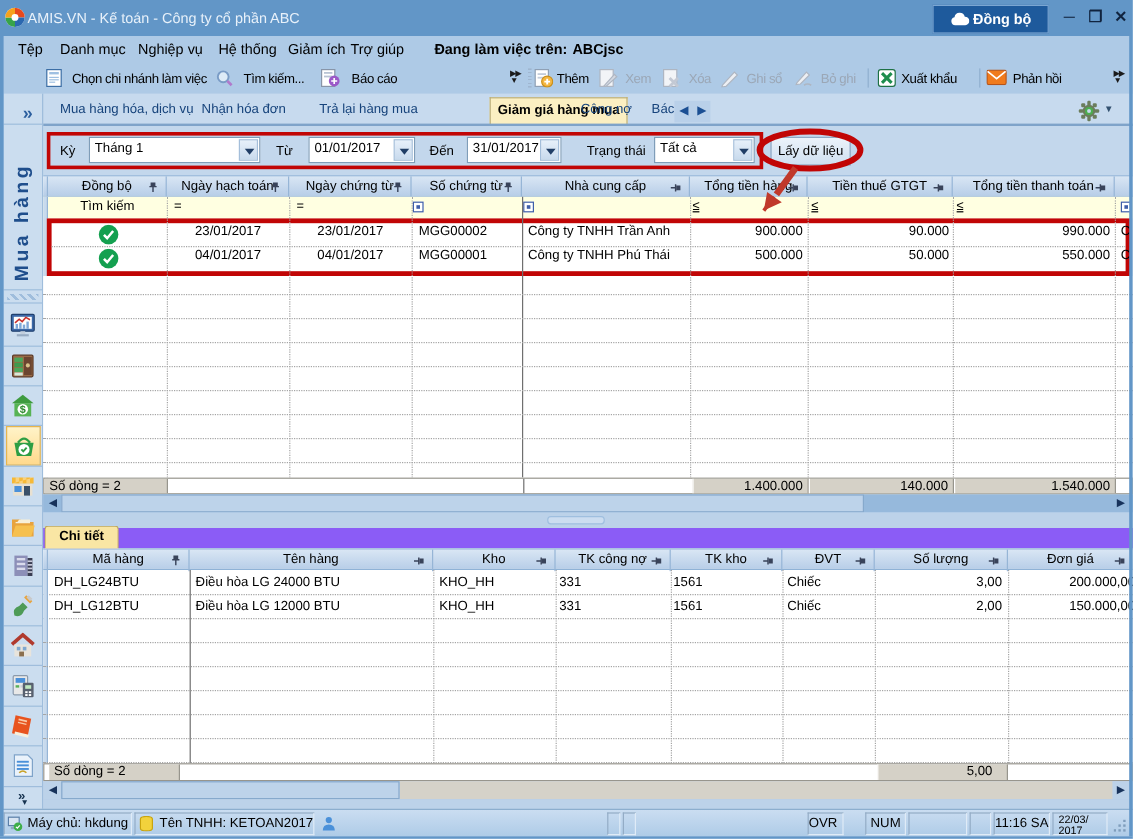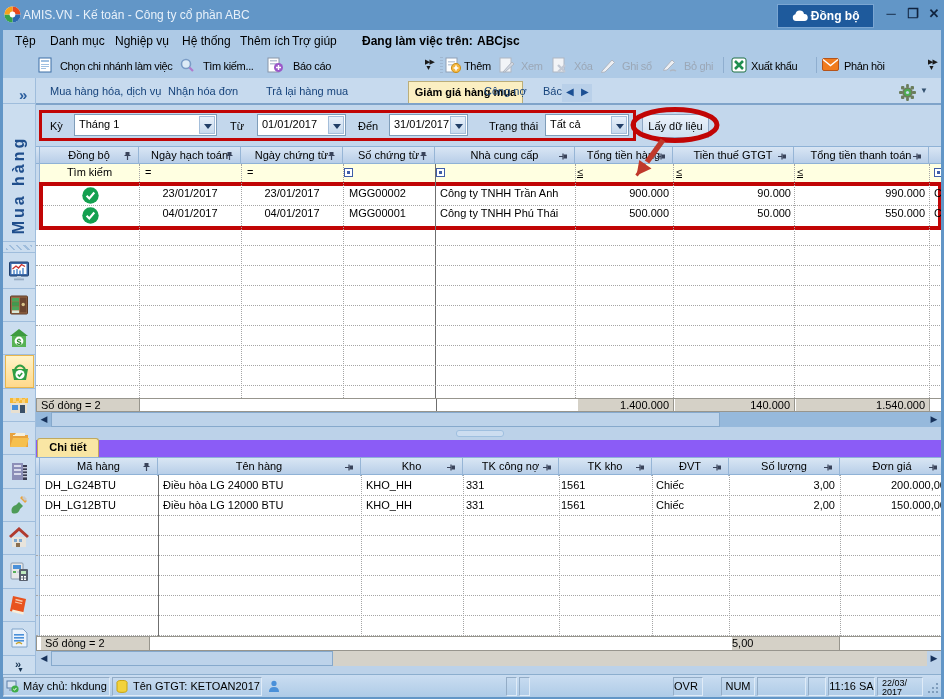--- a/index.html
+++ b/index.html
@@ -79,21 +79,21 @@
   <div class="abs winglyph" style="left:884px">─</div>
   <div class="abs winglyph" style="left:906px">❐</div>
   <div class="abs winglyph" style="left:927px">✕</div>
 </div>
 
 <div class="abs" id="menubar">
   <div class="abs menuitem" style="left:15px">Tệp</div>
   <div class="abs menuitem" style="left:50px">Danh mục</div>
   <div class="abs menuitem" style="left:115px">Nghiệp vụ</div>
   <div class="abs menuitem" style="left:182px">Hệ thống</div>
-  <div class="abs menuitem" style="left:240px">Thêm ích</div>
+  <div class="abs menuitem" style="left:240px">Giảm ích</div>
   <div class="abs menuitem" style="left:292px">Trợ giúp</div>
   <div class="abs menuitem" style="left:362px;font-weight:bold">Đang làm việc trên:</div>
   <div class="abs menuitem" style="left:477px;font-weight:bold">ABCjsc</div>
 </div>
 
 <div class="abs" id="toolbar">
   <svg class="abs" style="left:38px;top:5px" width="15" height="16" viewBox="0 0 15 16">
       <rect x="1" y="1" width="12" height="14" fill="#fff" stroke="#3C6EA5"></rect>
       <rect x="3" y="3" width="8" height="2" fill="#9FC0E2"></rect>
       <rect x="3" y="7" width="8" height="1" fill="#9FC0E2"></rect>
@@ -547,41 +547,41 @@
   <div class="abs vdot" style="left:804px;top:18px;height:161px"></div>
   <div class="abs hdot" style="top:78px;width:908px"></div>
   <div class="abs hdot" style="top:98px;width:908px"></div>
   <div class="abs hdot" style="top:118px;width:908px"></div>
   <div class="abs hdot" style="top:138px;width:908px"></div>
   <div class="abs hdot" style="top:158px;width:908px"></div>
   <div class="abs hdot" style="top:178px;width:908px"></div>
 
   <div class="abs sumrow" style="left:0;top:179px;width:908px;height:15px;background:#fff">
     <div class="sumcell" style="left:4px;width:109px;border-left:none;padding-left:4px">Số dòng = 2</div>
-    <div class="sumcell" style="left:694px;width:109px;text-align:left;padding-right:1px">5,00</div>
+    <div class="sumcell" style="left:694px;width:109px;text-align:right;padding-right:12px">5,00</div>
   </div>
 </div>
 
 <div class="abs sbar" style="left:36px;top:651px;width:908px;height:15px;background:#BCD2E9">
   <div class="abs" style="left:297px;top:0;width:594px;height:15px;background:#D5D2C9"></div>
   <div class="sarrow" style="left:1px">◀</div>
   <div class="sthumb" style="left:15px;top:0;width:282px;height:15px"></div>
   <div class="sarrow" style="left:891px">▶</div>
 </div>
 <div class="abs" style="left:36px;top:666px;width:908px;height:8px;background:#BCD2E9"></div>
 
 <div class="abs" id="statusbar">
   <div class="stcell" style="left:3px;width:107px;padding-left:19px">Máy chủ: hkdung</div>
   <svg class="abs" style="left:6px;top:5px" width="13" height="13" viewBox="0 0 13 13">
       <rect x="1" y="1" width="9" height="7" fill="#D8E4F2" stroke="#5B7FA8"></rect>
       <rect x="3" y="9" width="5" height="2" fill="#8FA8C2"></rect>
       <circle cx="9" cy="9" r="3.6" fill="#3FAE49"></circle>
       <path d="M7.3 9 l1.2 1.2 2-2.3" stroke="#fff" fill="none"></path>
     </svg>
-  <div class="stcell" style="left:112px;width:150px;padding-left:20px">Tên GTGT: KETOAN2017</div>
+  <div class="stcell" style="left:112px;width:150px;padding-left:20px">Tên TNHH: KETOAN2017</div>
   <svg class="abs" style="left:116px;top:5px" width="12" height="13" viewBox="0 0 12 13">
       <ellipse cx="6" cy="2.6" rx="5" ry="2.2" fill="#F2D23C" stroke="#C9A40F"></ellipse>
       <path d="M1 2.6 v7.6 a5 2.2 0 0 0 10 0 v-7.6" fill="#F2D23C" stroke="#C9A40F"></path>
     </svg>
   <svg class="abs" style="left:268px;top:5px" width="12" height="13" viewBox="0 0 12 13">
       <circle cx="6" cy="3.4" r="2.6" fill="#4A90D9"></circle>
       <path d="M1 12 q0-5 5-5 t5 5 Z" fill="#4A90D9"></path>
     </svg>
   <div class="stcell" style="left:506px;width:11px"></div>
   <div class="stcell" style="left:519px;width:11px"></div>

